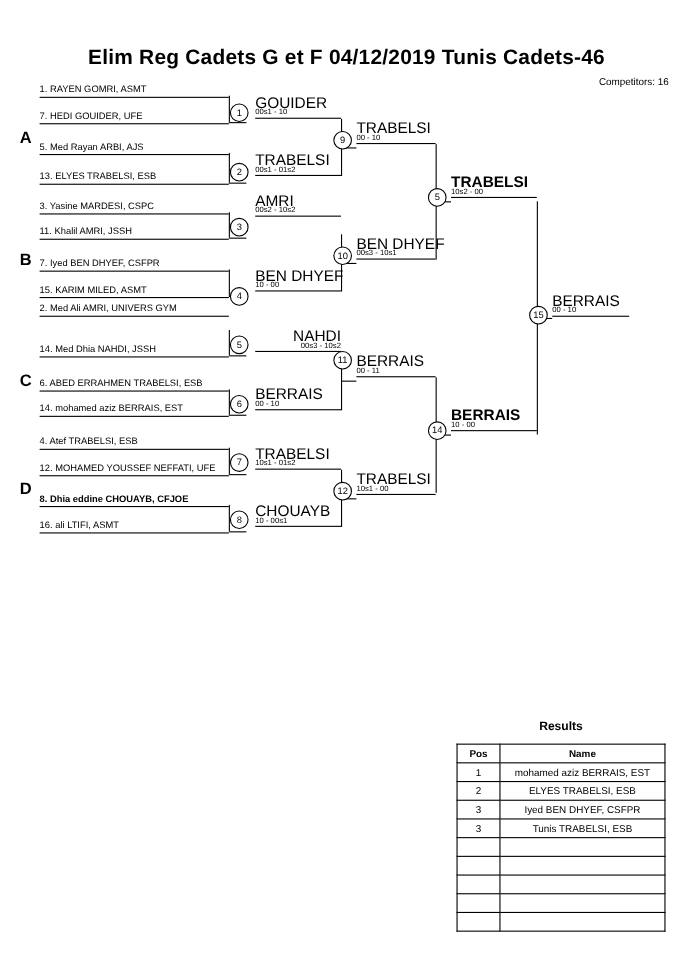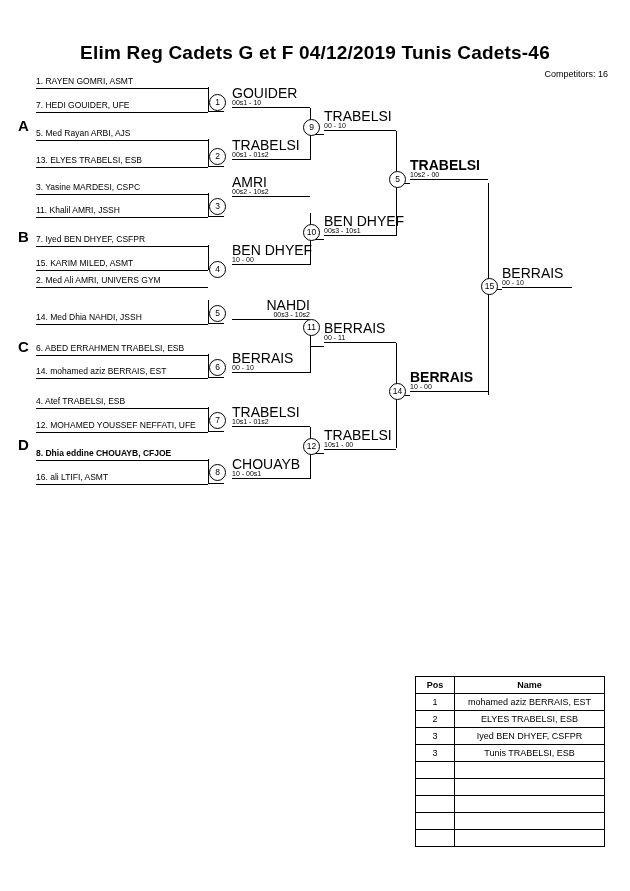--- a/index.html
+++ b/index.html
@@ -287,20 +287,21 @@
   <div class="bubble" style="left:303px; top:119px;">9</div>
   <div class="bubble" style="left:303px; top:224px;">10</div>
   <div class="bubble" style="left:303px; top:319px;">11</div>
   <div class="bubble" style="left:303px; top:438px;">12</div>
 
   <div class="bubble" style="left:389px; top:171px;">5</div>
   <div class="bubble" style="left:389px; top:383px;">14</div>
 
   <div class="bubble" style="left:481px; top:278px;">15</div>
 
+  <div class="results-title">Results</div>
   <table class="results">
     <thead>
       <tr>
         <th class="pos">Pos</th>
         <th class="name">Name</th>
       </tr>
     </thead>
     <tbody>
       <tr>
         <td class="pos">1</td>

